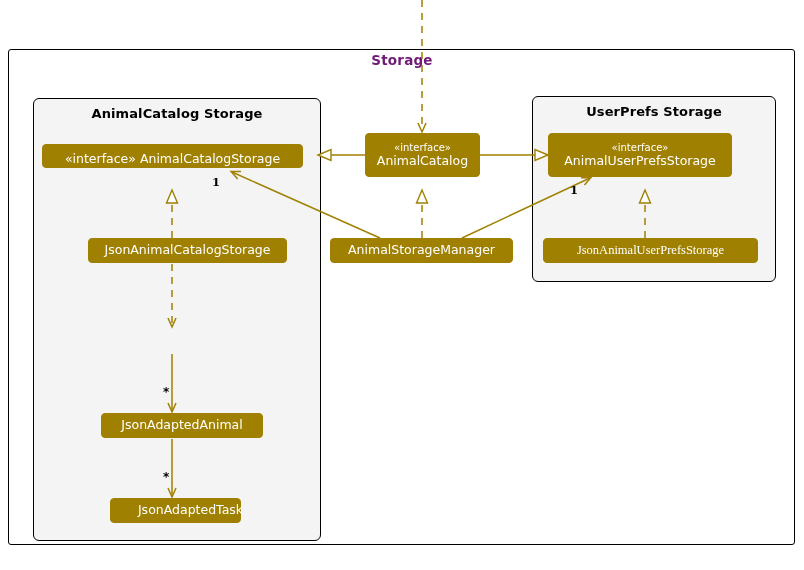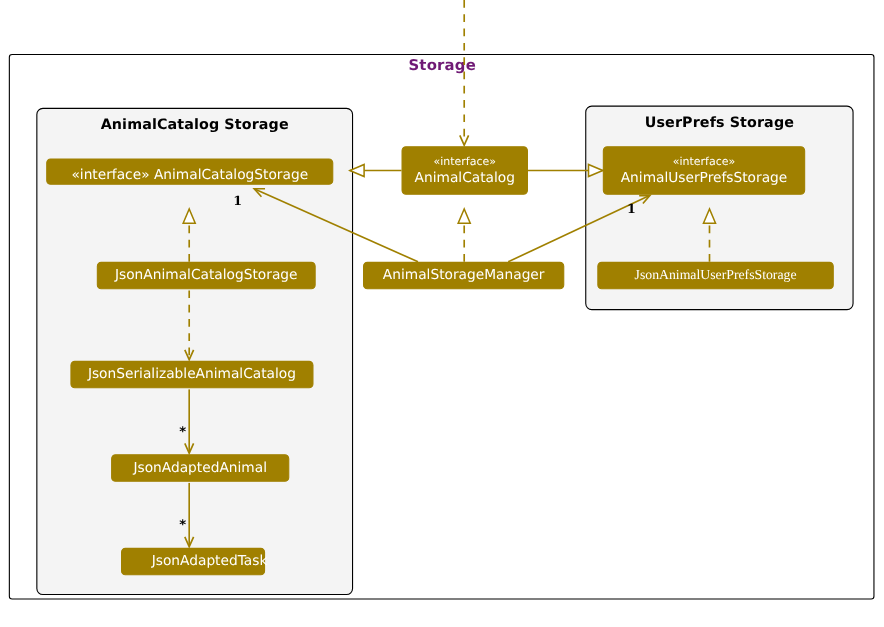--- a/index.html
+++ b/index.html
@@ -162,23 +162,20 @@
 
   <div class="cls" style="left:548px; top:133px; width:184px; height:44px;">
     <span class="stereo">«interface»</span>
     <span class="nm">AnimalUserPrefsStorage</span>
   </div>
 
   <div class="cls single" style="left:75px; top:238px; width:199px; height:25px;margin-left:13px;">
     <span class="nm">JsonAnimalCatalogStorage</span>
   </div>
 
-  <div class="cls single" style="left:64px; top:328px; width:221px; height:25px;">
-    <span class="nm">JsonSerializableAnimalCatalog</span>
-  </div>
 
   <div class="cls single" style="left:101px; top:413px; width:162px; height:25px;">
     <span class="nm">JsonAdaptedAnimal</span>
   </div>
 
   <div class="cls single" style="left:110px; top:498px; width:131px; height:25px;padding-left:30px;">
     <span class="nm">JsonAdaptedTask</span>
   </div>
 
   <div class="cls single" style="left:330px; top:238px; width:183px; height:25px;">

